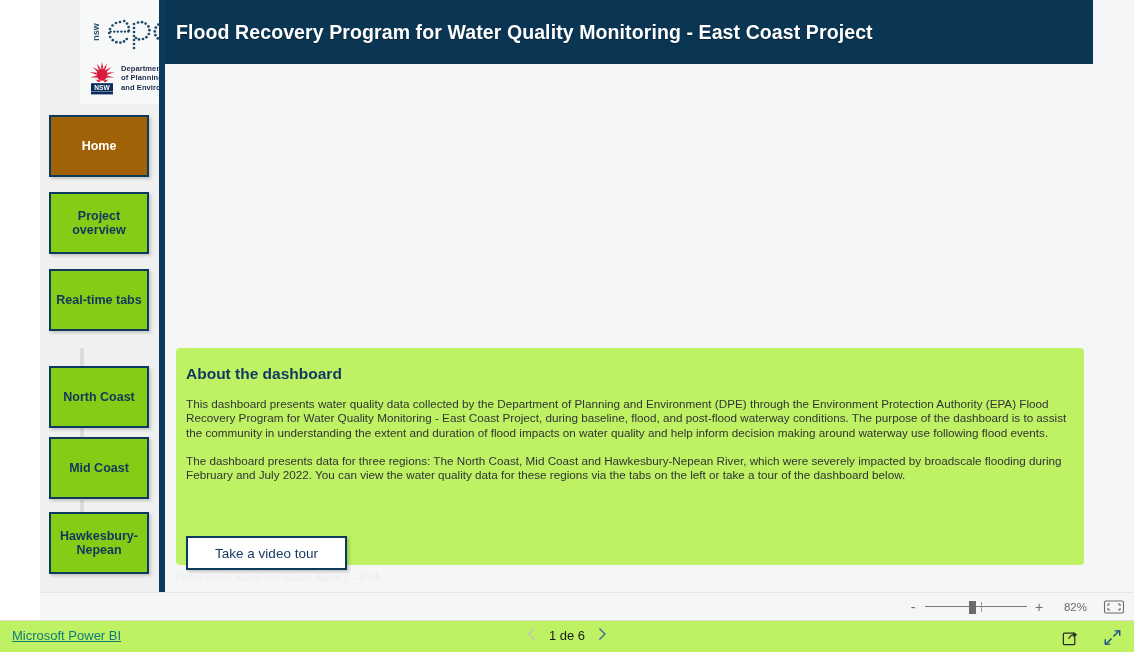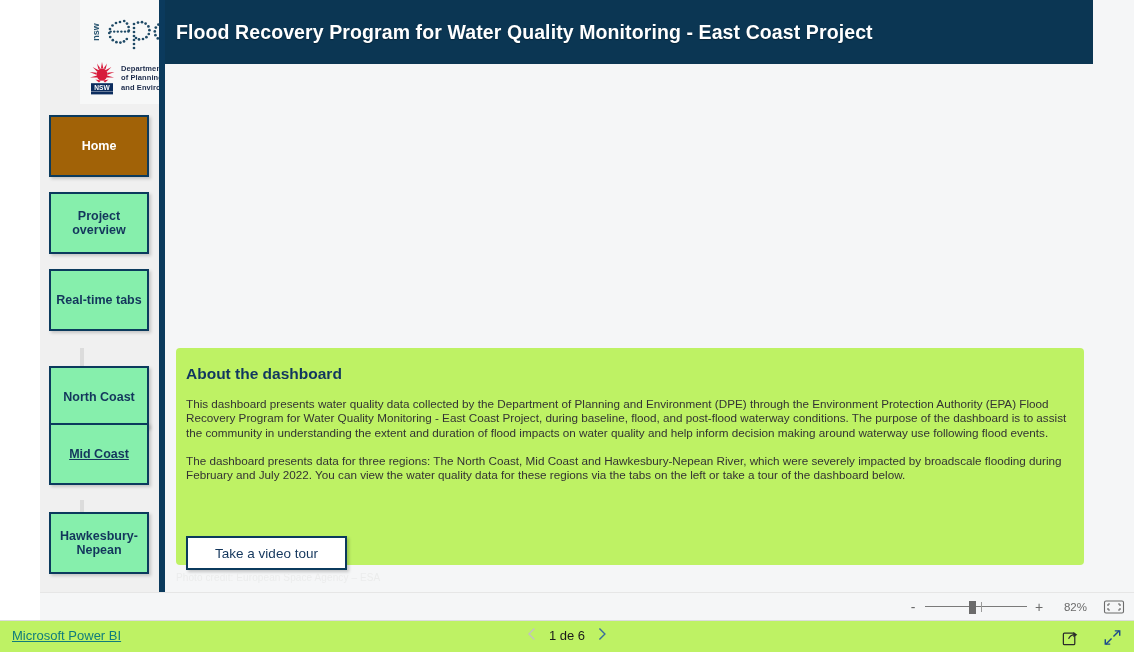--- a/index.html
+++ b/index.html
@@ -87,39 +87,39 @@
   .nav-btn {
     position: absolute;
     left: 49px;
     width: 100px;
     height: 62px;
     display: flex;
     align-items: center;
     justify-content: center;
     text-align: center;
     border: 2px solid #0b3a5d;
-    background: #86efac;
+    background: #84cc16;
     color: #13365c;
     font-size: 12.5px;
     font-weight: 700;
     line-height: 14px;
     cursor: pointer;
     box-shadow: 2px 2px 3px rgba(0,0,0,0.18);
     padding: 0 3px;
   }
   .nav-btn.active {
     background: #a16207;
     color: #ffffff;
     border-color: #0b3a5d;
   }
   #nav-home        { top: 115px; }
   #nav-project     { top: 192px; }
   #nav-realtime    { top: 269px; }
   #nav-north       { top: 346px; margin-top: 20px; }
-  #nav-mid         { top: 423px; text-decoration: underline; }
+  #nav-mid         { top: 437px; }
   #nav-hawkesbury  { top: 500px; margin-top: 12px; }
 
   
   .edge-tick {
     position: absolute;
     left: 40px;
     width: 4px; height: 58px;
     background: #dcdcdc;
   }
 

